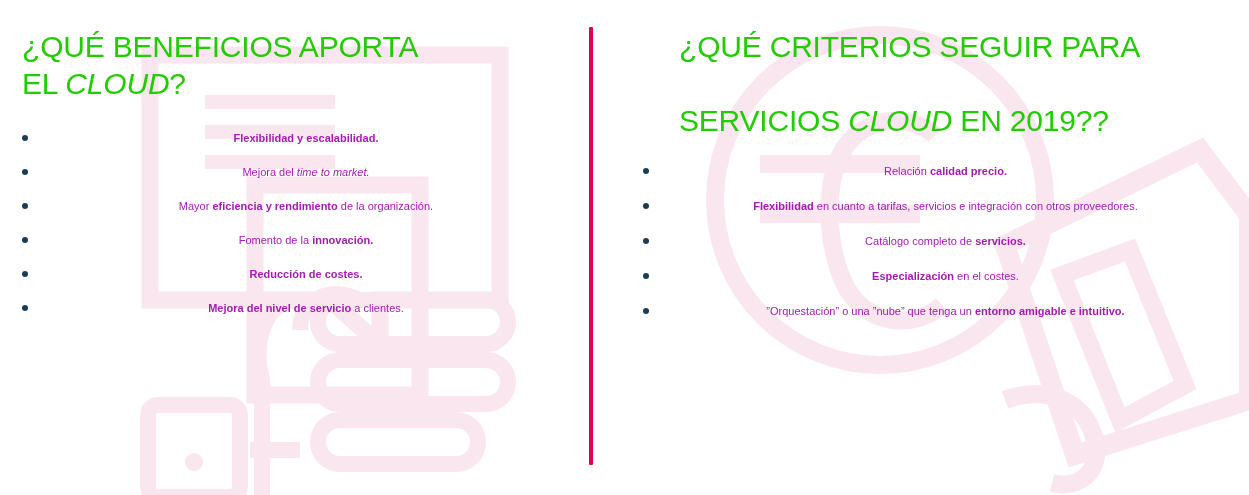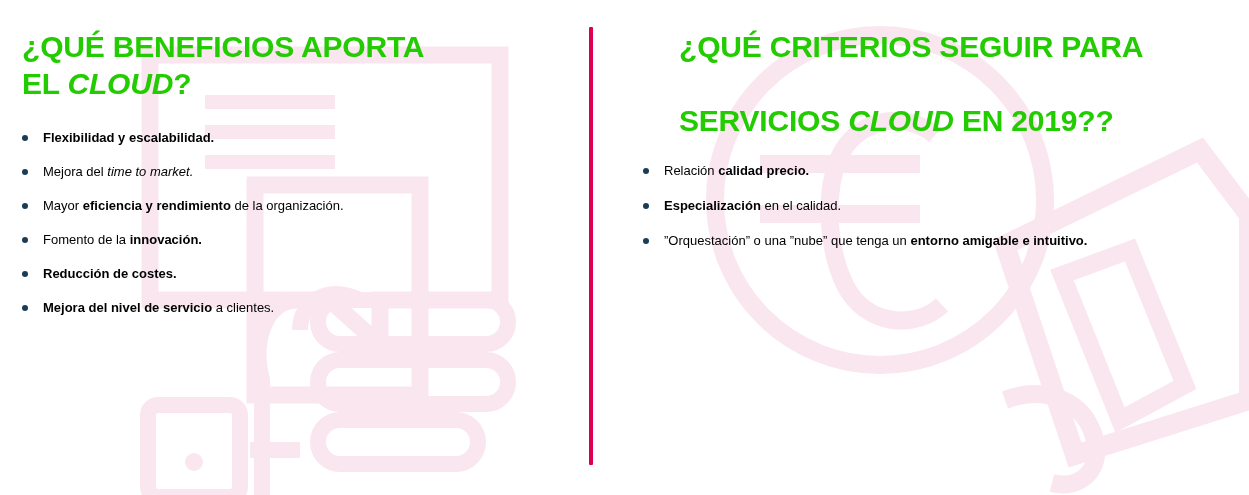--- a/index.html
+++ b/index.html
@@ -54,21 +54,21 @@
     height: 438px;
     background: #DC0054;
     z-index: 3;
     border-radius: 1px;
   }
 
   
   .heading {
     margin: 0;
     color: #22CC00;
-    font-weight: 700;
+    font-weight: 400;
     font-size: 30px;
     line-height: 37px;
     letter-spacing: -0.2px;
     font-family: "Liberation Sans", sans-serif;
     text-rendering: optimizeLegibility;
   }
   .heading .it { font-style: italic; }
 
   .col-left  .heading { width: 470px; }
   .col-right .heading { width: 470px; margin-left: 36px; }
@@ -78,25 +78,26 @@
     list-style: none;
     margin: 0;
     padding: 0;
   }
   .col-left ul.bullets  { margin-top: 26px; }
   .col-right ul.bullets { margin-top: 22px; }
 
   ul.bullets > li {
     position: relative;
     padding-left: 21px;
-    color: #000000;
-    font-size: 13px;
+    color: #a21caf;
+    font-size: 11px;
     line-height: 20px;
     font-weight: 400;
     font-family: "Liberation Sans", sans-serif;
+    text-align: center;
   }
   .col-left ul.bullets > li  { margin-bottom: 14px; }
   .col-right ul.bullets > li { margin-bottom: 15px; }
 
   ul.bullets > li::before {
     content: "";
     position: absolute;
     left: 0px;
     top: 7px;
     width: 6px;
@@ -181,19 +182,21 @@
 
     <section class="col col-right">
       <h2 class="heading">
         <span>¿QUÉ CRITERIOS SEGUIR PARA</span><br>
         <br>
         <span>SERVICIOS </span><span class="it">CLOUD</span><span> EN 2019??</span>
       </h2>
 
       <ul class="bullets" id="right-bullets">
           <li><span class=" rich">Relación </span><span class="b rich">calidad precio.</span></li>
-          <li><span class="b rich">Especialización</span><span class=" rich"> en el calidad.</span></li>
+          <li><span class="b rich">Flexibilidad</span><span class=" rich"> en cuanto a tarifas, servicios e integración con otros proveedores.</span></li>
+          <li><span class=" rich">Catálogo completo de </span><span class="b rich">servicios.</span></li>
+          <li><span class="b rich">Especialización</span><span class=" rich"> en el costes.</span></li>
           <li><span class=" rich">”Orquestación” o una ”nube” que tenga un </span><span class="b rich">entorno amigable e intuitivo.</span></li>
         </ul>
     </section>
 
   </div>
 </div>
 
 </body></html>

